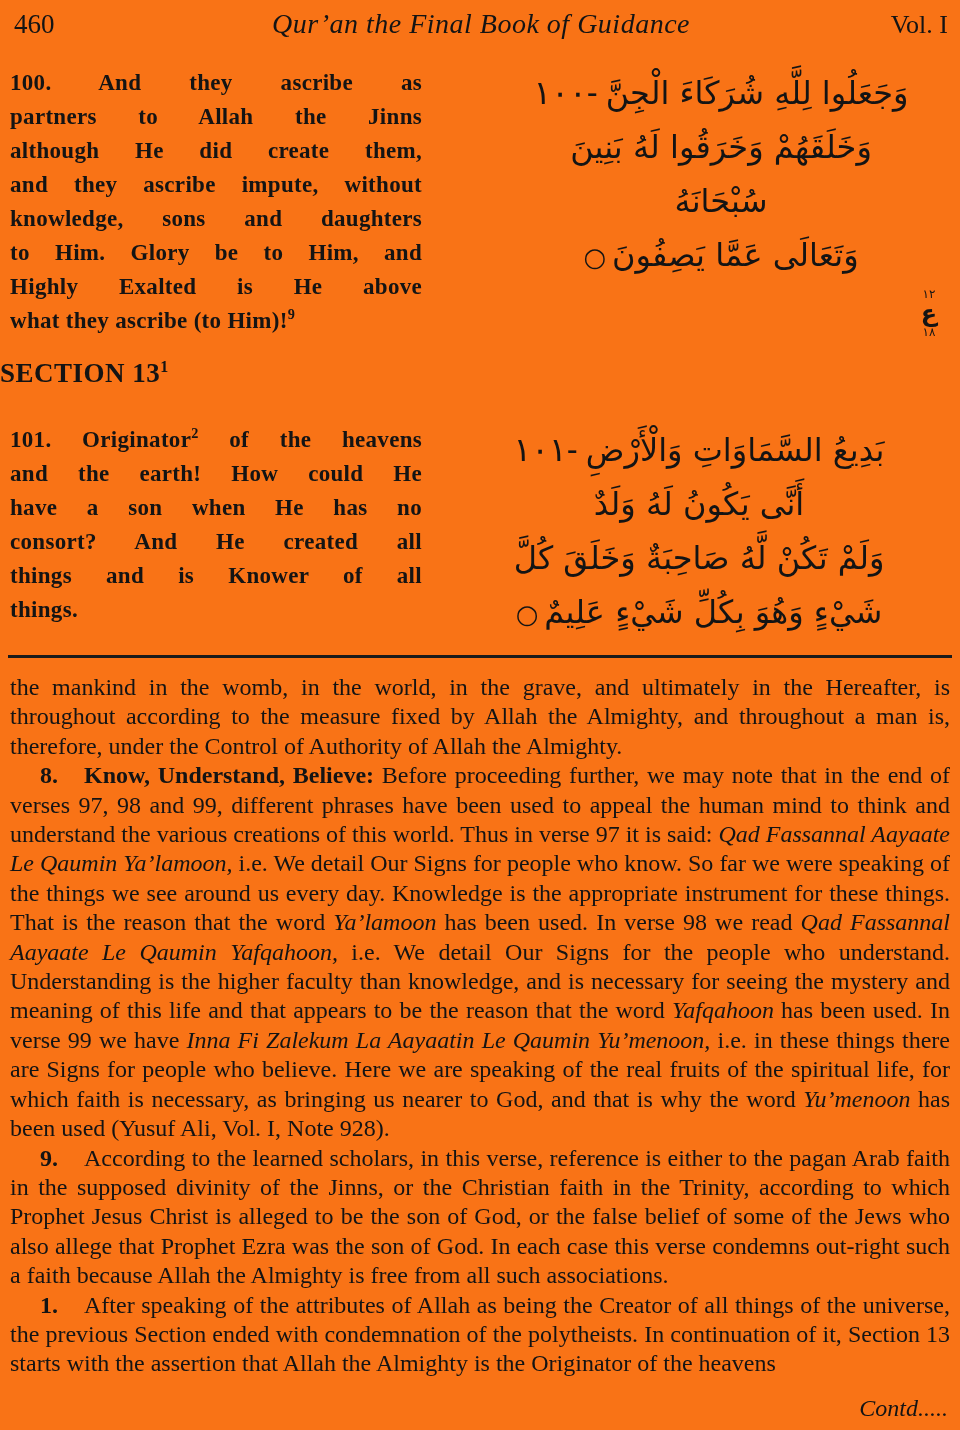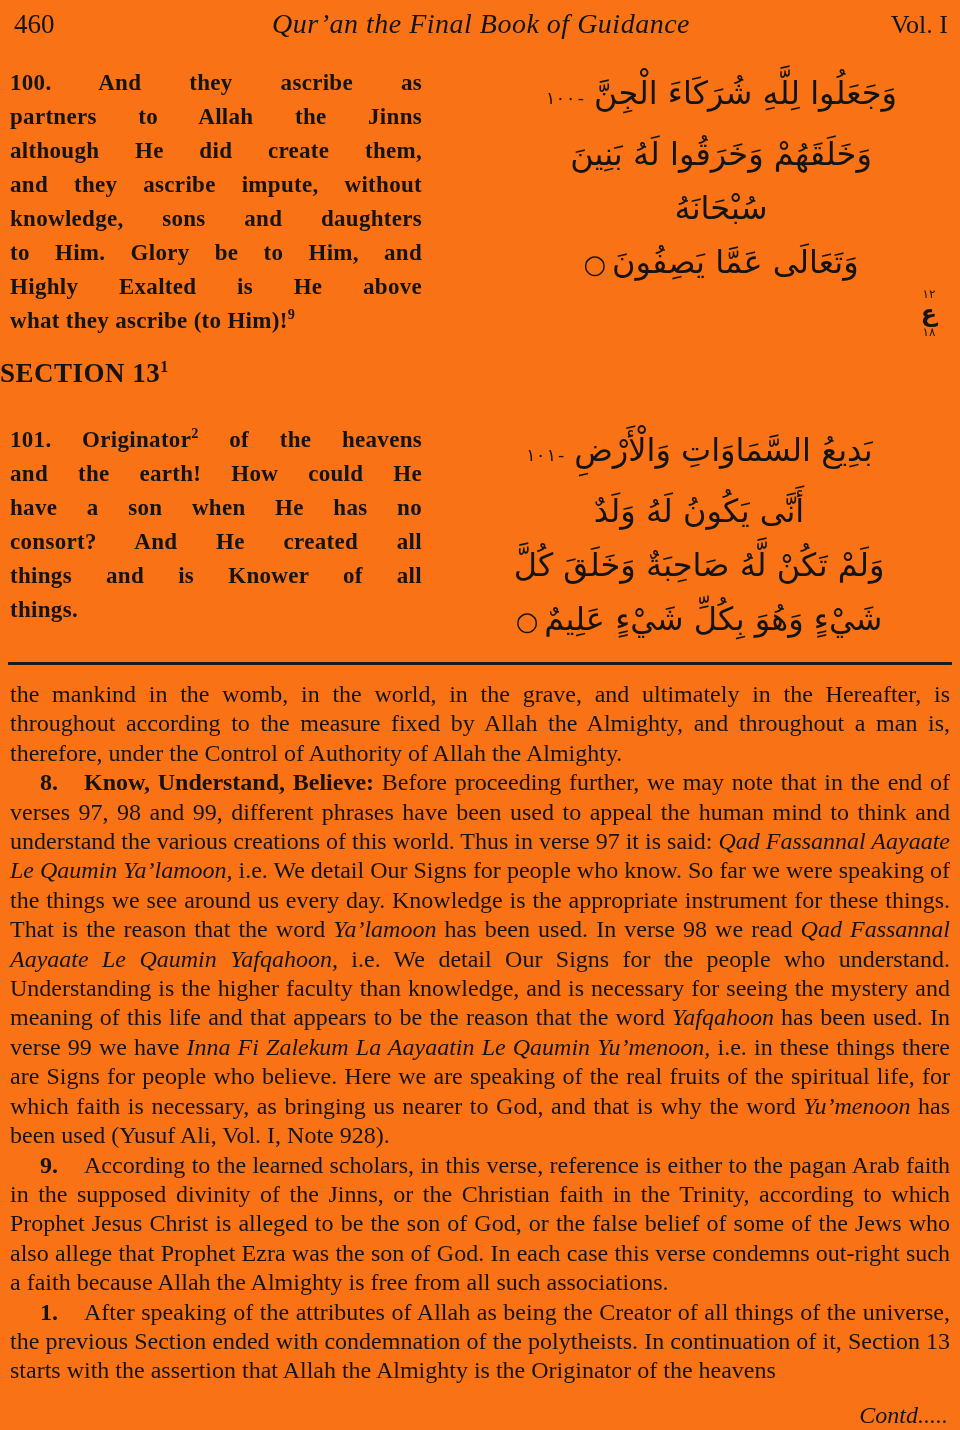--- a/index.html
+++ b/index.html
@@ -18,21 +18,21 @@
   .hdr .title{flex:1;text-align:center;font-style:italic;font-size:28px;letter-spacing:0.5px;}
   .hdr .vol{width:120px;text-align:right;font-size:26px;}
   
   .verse-row{display:flex;padding:0 10px;}
   .eng{width:412px;font-weight:bold;font-size:23px;line-height:34px;letter-spacing:0.3px;}
   .vline{text-align:justify;text-align-last:left;}
   .vline.fill{text-align-last:justify;}
   .ara{flex:1;padding-left:26px;text-align:center;font-size:32px;line-height:54px;}
   .aline{white-space:nowrap;}
   .atext{font-family:"DejaVu Sans", sans-serif;direction:rtl;unicode-bidi:isolate;}
-  .vnum{font-family:Liberation Mono, monospace;font-size:17px;padding-right:8px;direction:ltr;unicode-bidi:isolate;}
+  .vnum{font-family:Liberation Sans, sans-serif;font-size:33px;padding-right:8px;direction:ltr;unicode-bidi:isolate;}
   .waqf{font-family:"DejaVu Sans", sans-serif;font-size:16px;vertical-align:super;padding-right:4px;}
   .circle{font-family:"DejaVu Sans", sans-serif;font-size:26px;padding-right:6px;}
   .v100{margin-top:26px;gap:44px;}
   .v101{margin-top:34px;}
   
   .section-heading{font-size:27px;font-weight:bold;margin:20px 0 0;letter-spacing:0.5px;}
   .section-heading sup{font-size:16px;}
   
   .ruku{position:absolute;right:16px;top:288px;width:30px;text-align:center;
         font-family:"DejaVu Sans", sans-serif;line-height:1.05;}

